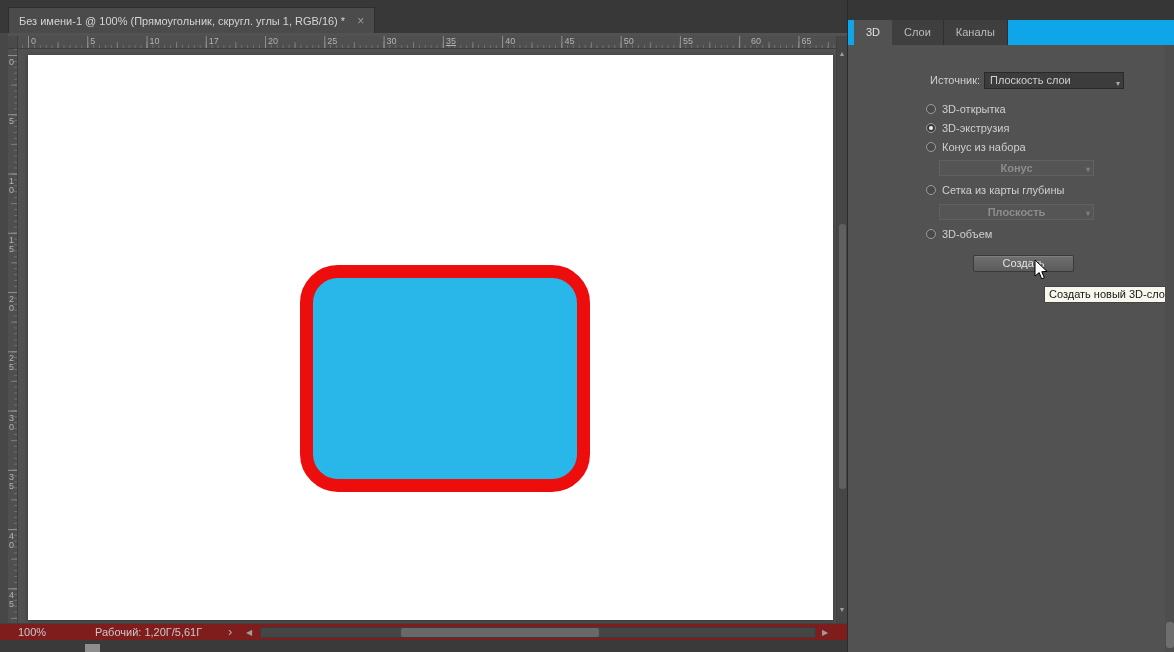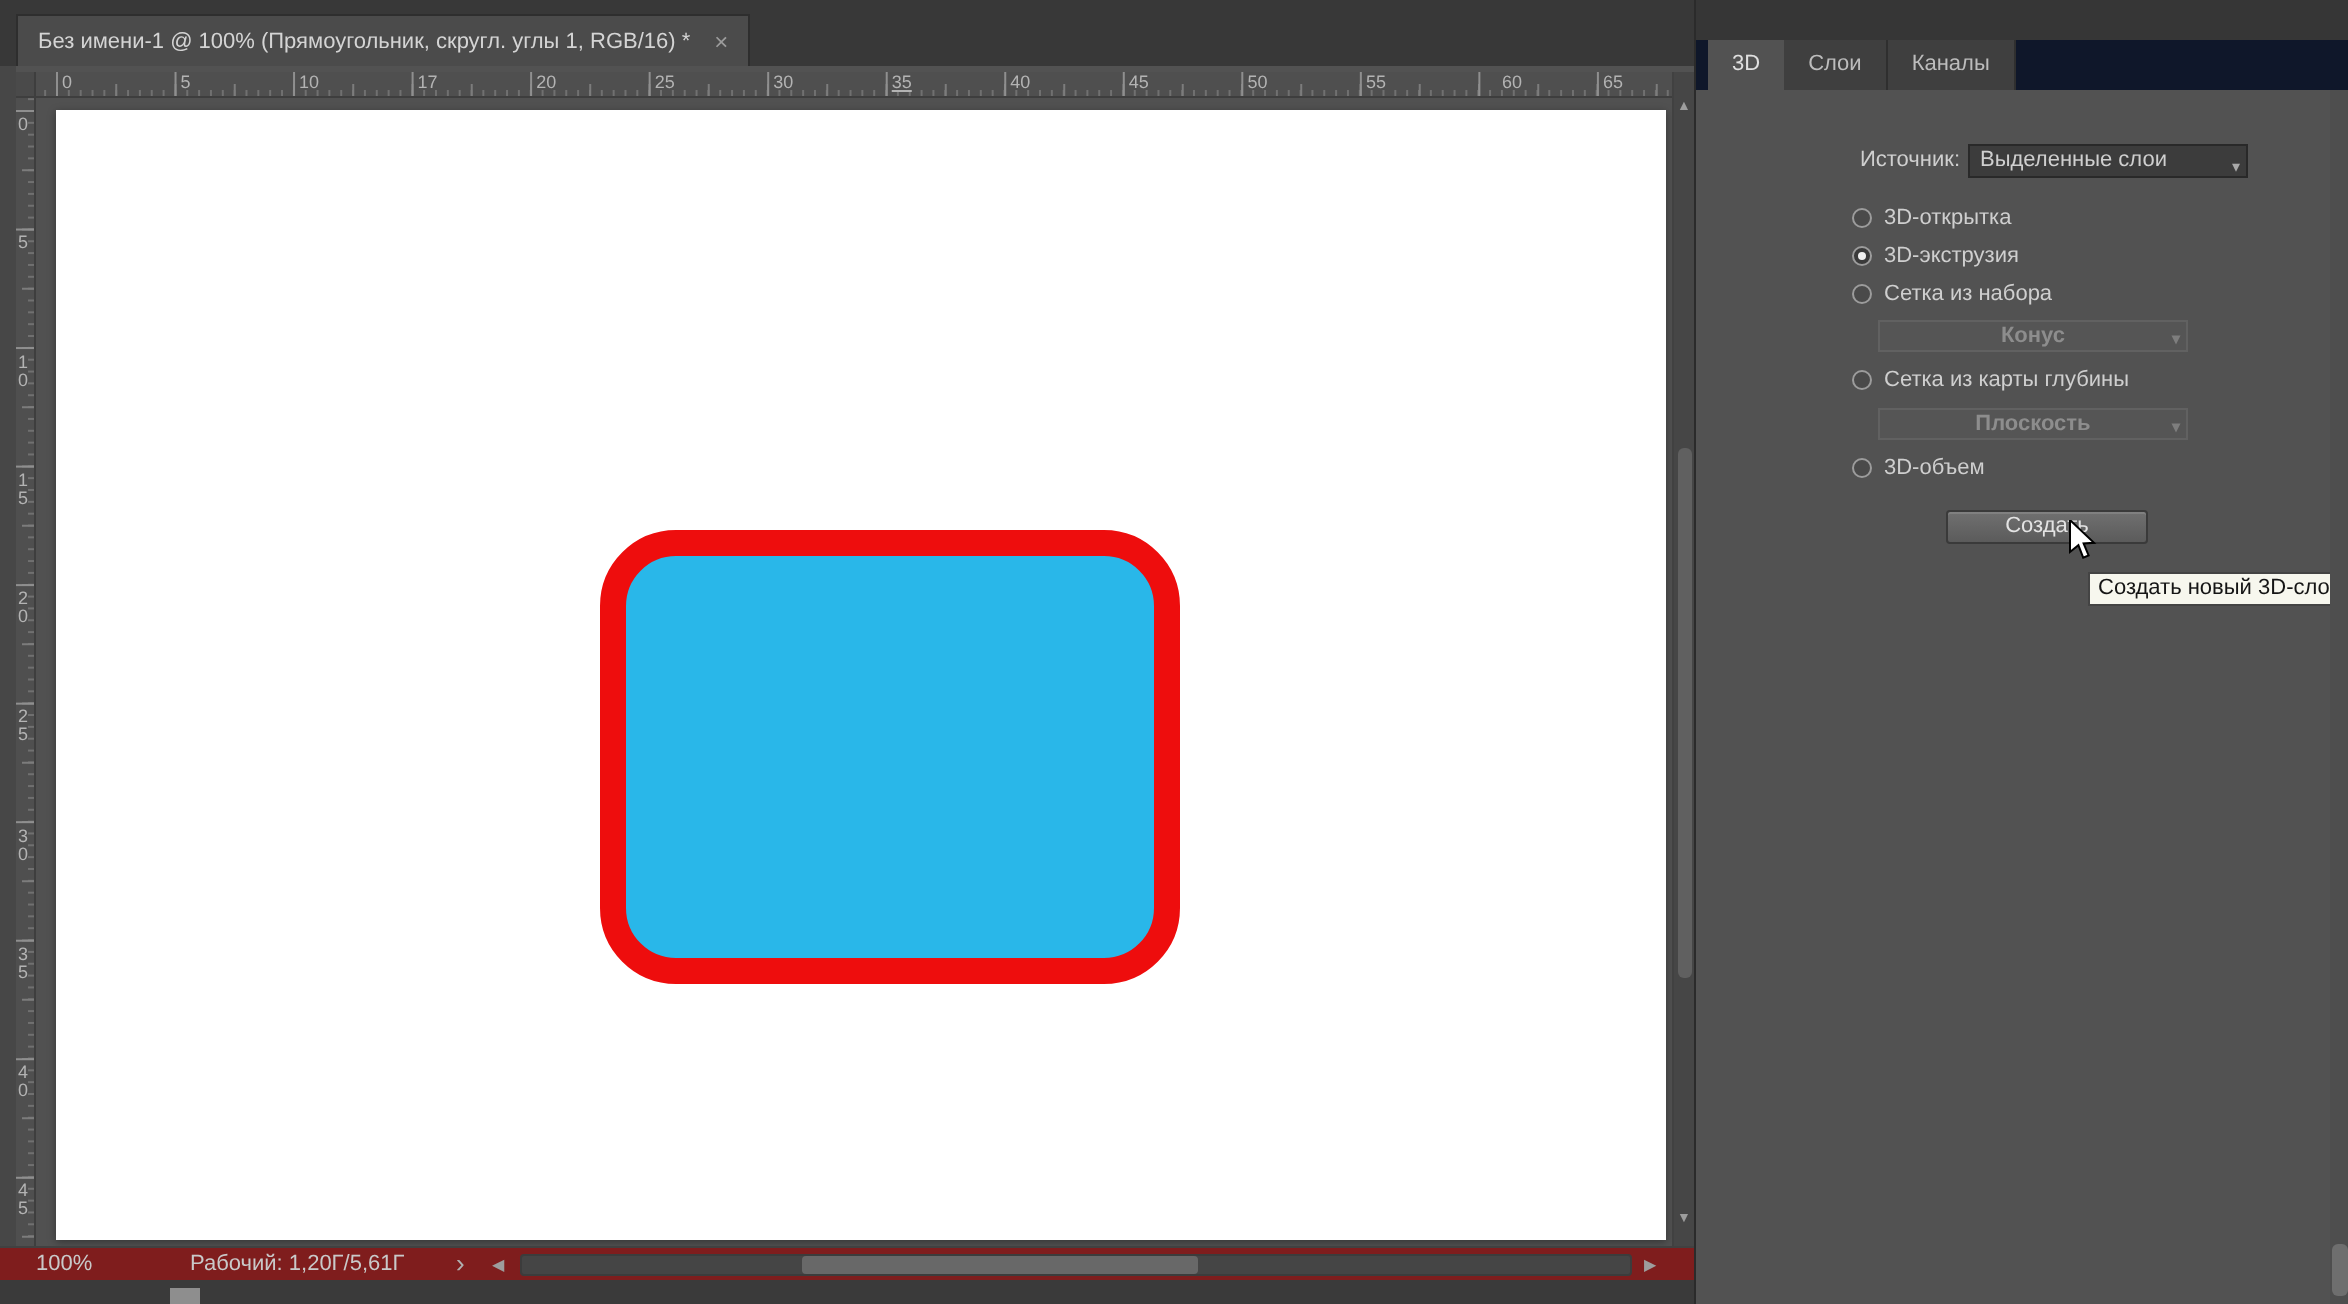--- a/index.html
+++ b/index.html
@@ -69,21 +69,21 @@
              border:1px solid #3c3c3c; border-radius:2px; }
   .h-thumb { position:absolute; left:140px; top:0; width:198px; height:9px; background:#686868; border-radius:2px; }
 
   .bottom-strip { position:absolute; left:0; top:640px; width:847px; height:12px; background:#3a3a3a; }
   .strip-item { position:absolute; left:85px; top:4px; width:15px; height:8px; background:#8e8e8e; }
 
   
   .panel { position:absolute; left:847px; top:0; width:327px; height:652px; background:#525252;
            border-left:1px solid #2b2b2b; overflow:hidden; }
   .panel-topbar { position:absolute; left:0; top:0; width:327px; height:20px; background:#363636; }
-  .panel-tabs { position:absolute; left:0; top:20px; width:327px; height:25px; background:#0f172a;
+  .panel-tabs { position:absolute; left:0; top:20px; width:327px; height:25px; background:#0ea5e9;
                 display:flex; padding-left:6px; }
   .panel-tab { height:25px; line-height:25px; padding:0 12px; background:#3f3f3f; color:#bcbcbc;
                border-right:1px solid #2f2f2f; }
   .panel-tab.active { background:#525252; color:#e0e0e0; border-right:none; }
 
   .groupbox { position:absolute; left:70px; top:62px; width:232px; height:222px; border:1px solid #5d5d5d; }
   .group-legend { position:absolute; top:-7px; left:50%; transform:translateX(-50%);
                   background:#525252; padding:0 5px; color:#dedede; white-space:nowrap; }
 
   .source-label { position:absolute; left:70px; top:74px; width:62px; text-align:right; color:#cfcfcf; }
@@ -201,35 +201,35 @@
     <div class="panel-topbar"></div>
     <div class="panel-tabs">
       <div class="panel-tab active">3D</div>
       <div class="panel-tab">Слои</div>
       <div class="panel-tab">Каналы</div>
     </div>
 
 
     <div class="source-label">Источник:</div>
     <div class="select source-select">
-      <span>Выделенные слои</span>
+      <span>Плоскость слои</span>
       <span class="chev">▾</span>
     </div>
 
     <div class="radio-row" style="top:102px">
       <span class="radio-dot"></span>
       <span class="radio-label">3D-открытка</span>
     </div>
     <div class="radio-row checked" style="top:121px">
       <span class="radio-dot"></span>
       <span class="radio-label">3D-экструзия</span>
     </div>
     <div class="radio-row" style="top:140px">
       <span class="radio-dot"></span>
-      <span class="radio-label">Сетка из набора</span>
+      <span class="radio-label">Конус из набора</span>
     </div>
 
     <div class="select disabled preset-select">
       <span>Конус</span>
       <span class="chev">▾</span>
     </div>
 
     <div class="radio-row" style="top:183px">
       <span class="radio-dot"></span>
       <span class="radio-label">Сетка из карты глубины</span>

